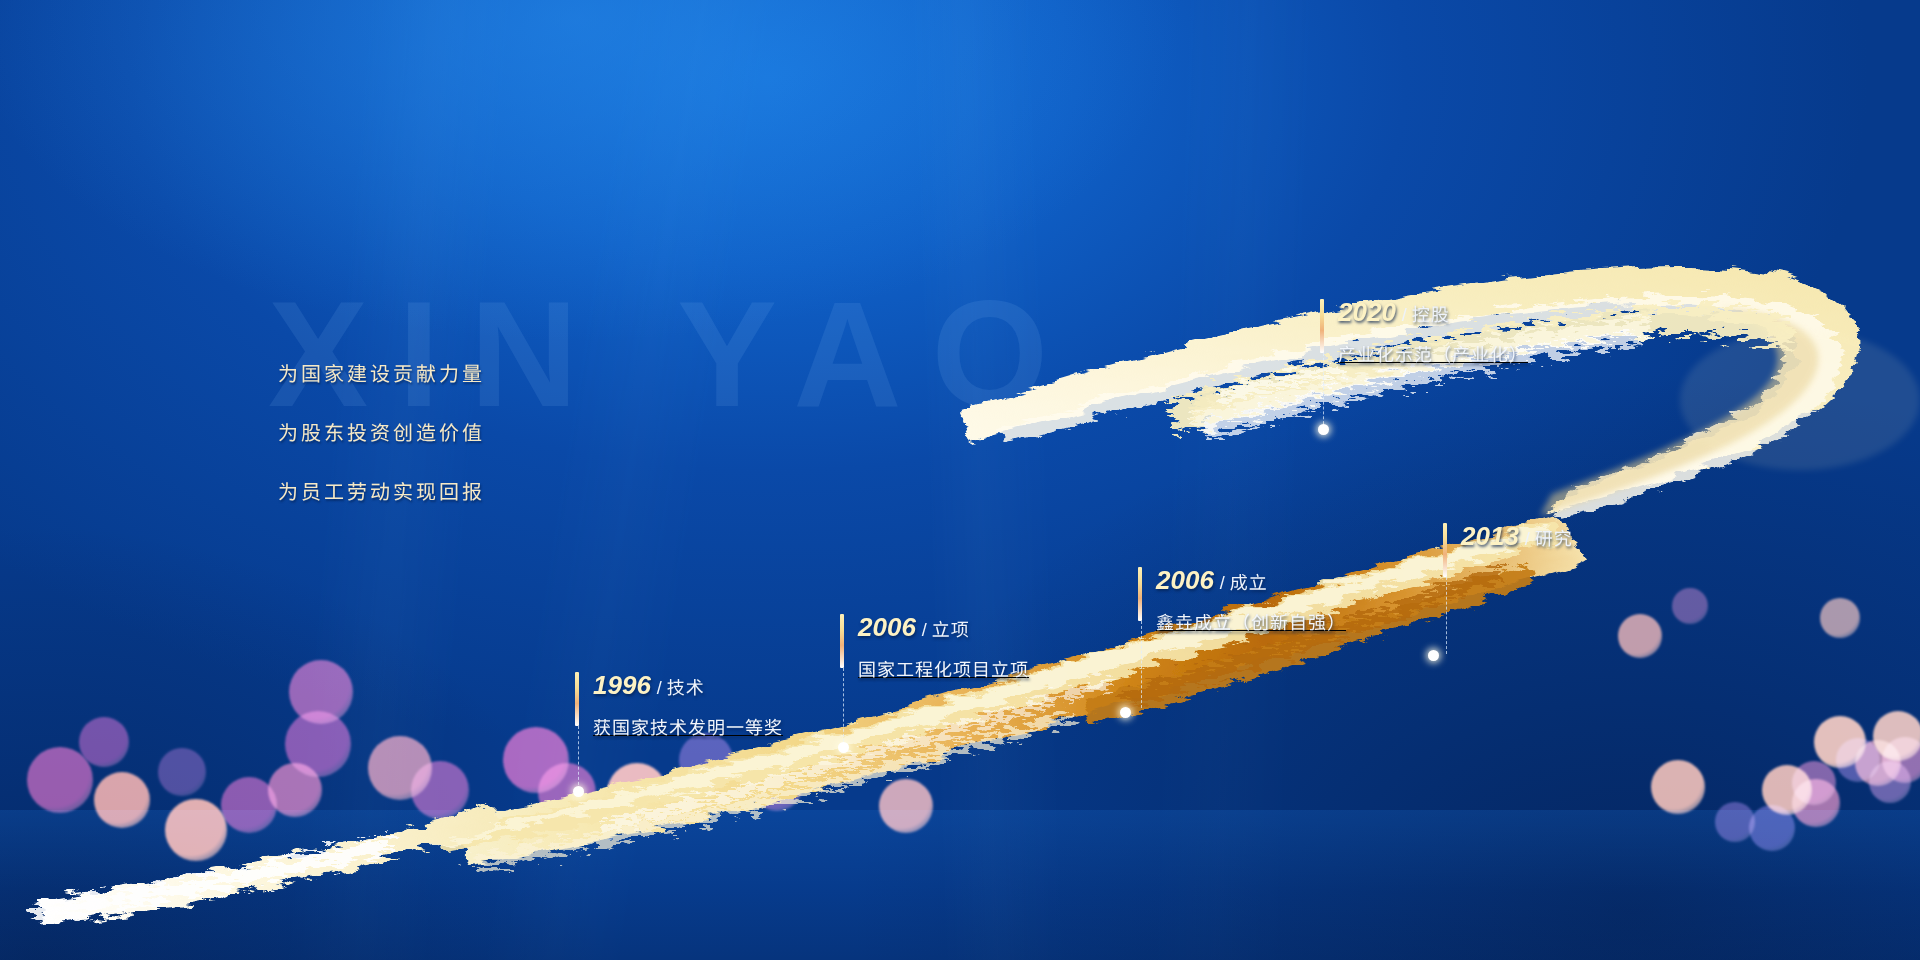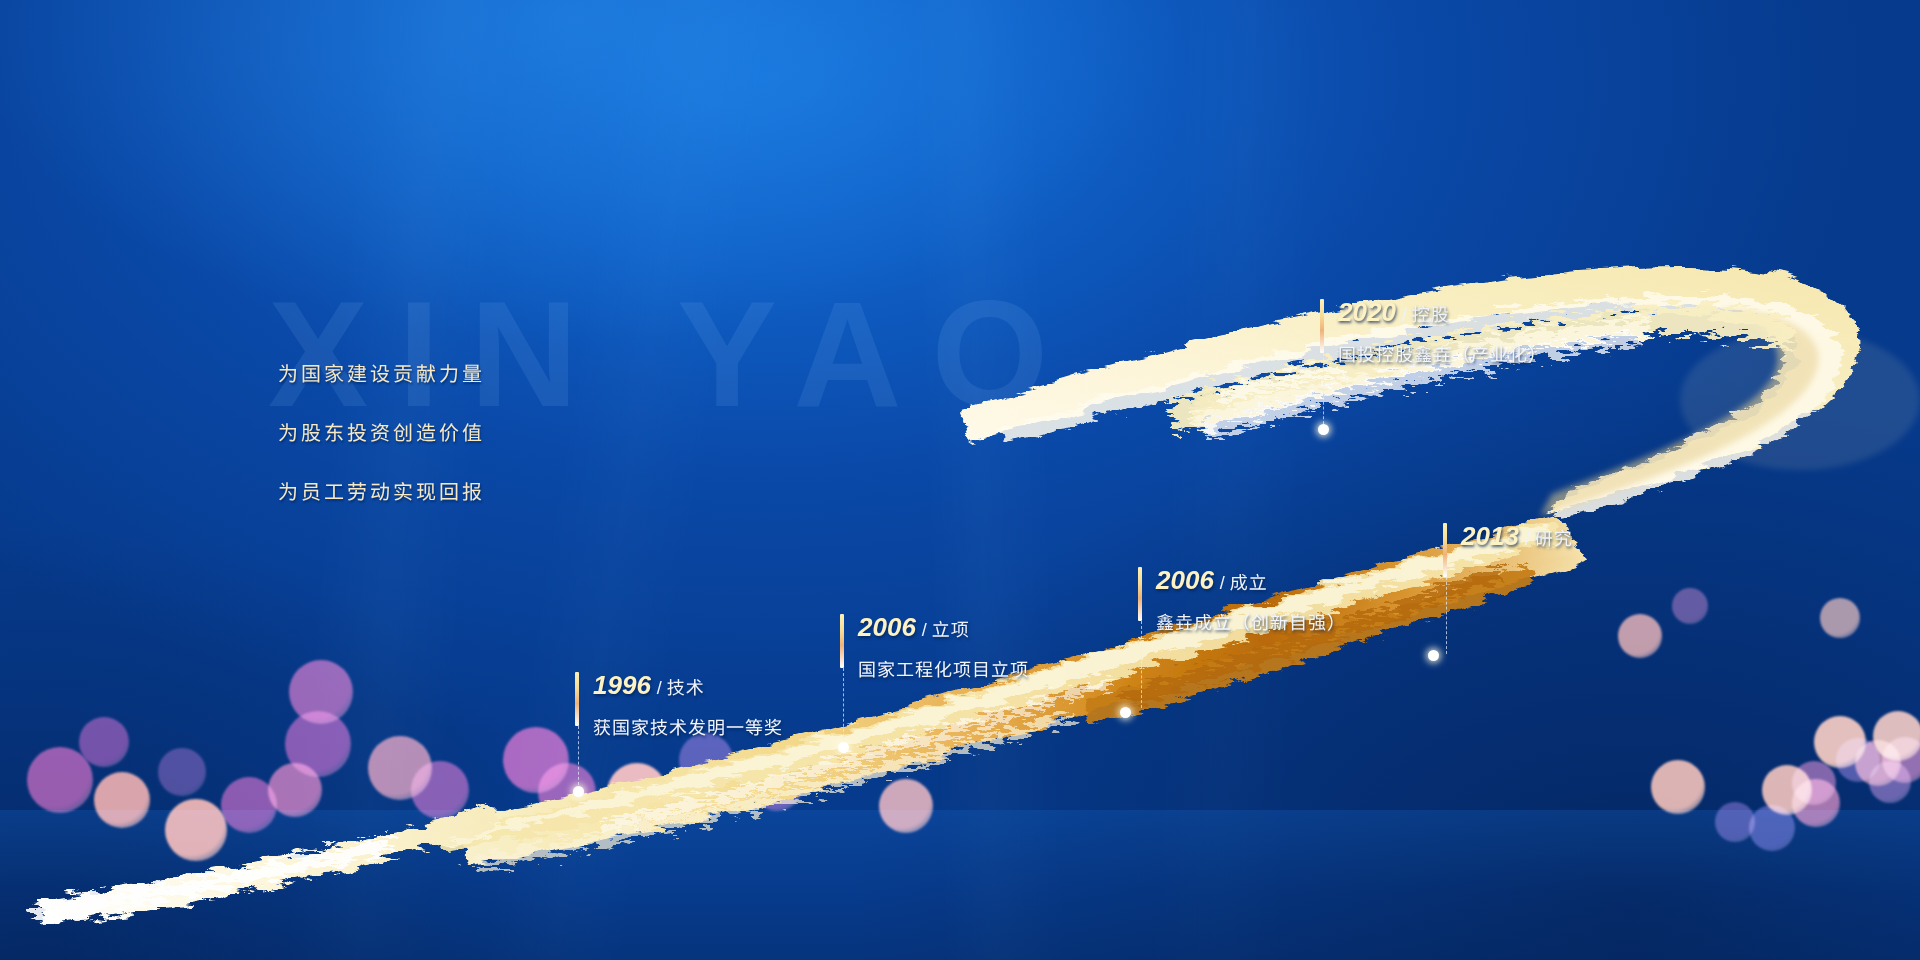--- a/index.html
+++ b/index.html
@@ -118,20 +118,21 @@
     position: absolute;
     border-radius: 50%;
     filter: blur(1.2px);
     mix-blend-mode: screen;
   }
 
   
   .marker {
     position: absolute;
     white-space: nowrap;
+    text-decoration: underline;
   }
   .marker .bar {
     position: absolute;
     left: 0;
     top: 2px;
     width: 4px;
     height: 54px;
     background: linear-gradient(180deg, #fdf0b8 0%, #f7dd95 30%, #f0b27a 58%, #ffffff 100%);
     border-radius: 1px;
   }
@@ -413,18 +414,18 @@
         <div class="txt">
           <div><span class="m-year">2013</span><span class="m-slash">/</span><span class="m-tag">研究</span></div>
         </div>
       </div>
       <div class="leader" style="left: 1323px; top: 353px; height: 76px;"></div>
       <div class="dot" style="left: 1318px; top: 424px;"></div>
       <div class="marker" style="left: 1320px; top: 297px;">
         <div class="bar"></div>
         <div class="txt">
           <div><span class="m-year">2020</span><span class="m-slash">/</span><span class="m-tag">控股</span></div>
-          <div class="m-desc">国投控股鑫垚（产业化）</div>
+          <div class="m-desc">产业化示范（产业化）</div>
         </div>
       </div>
     </div>
 
 </div>
 
 </body></html>

